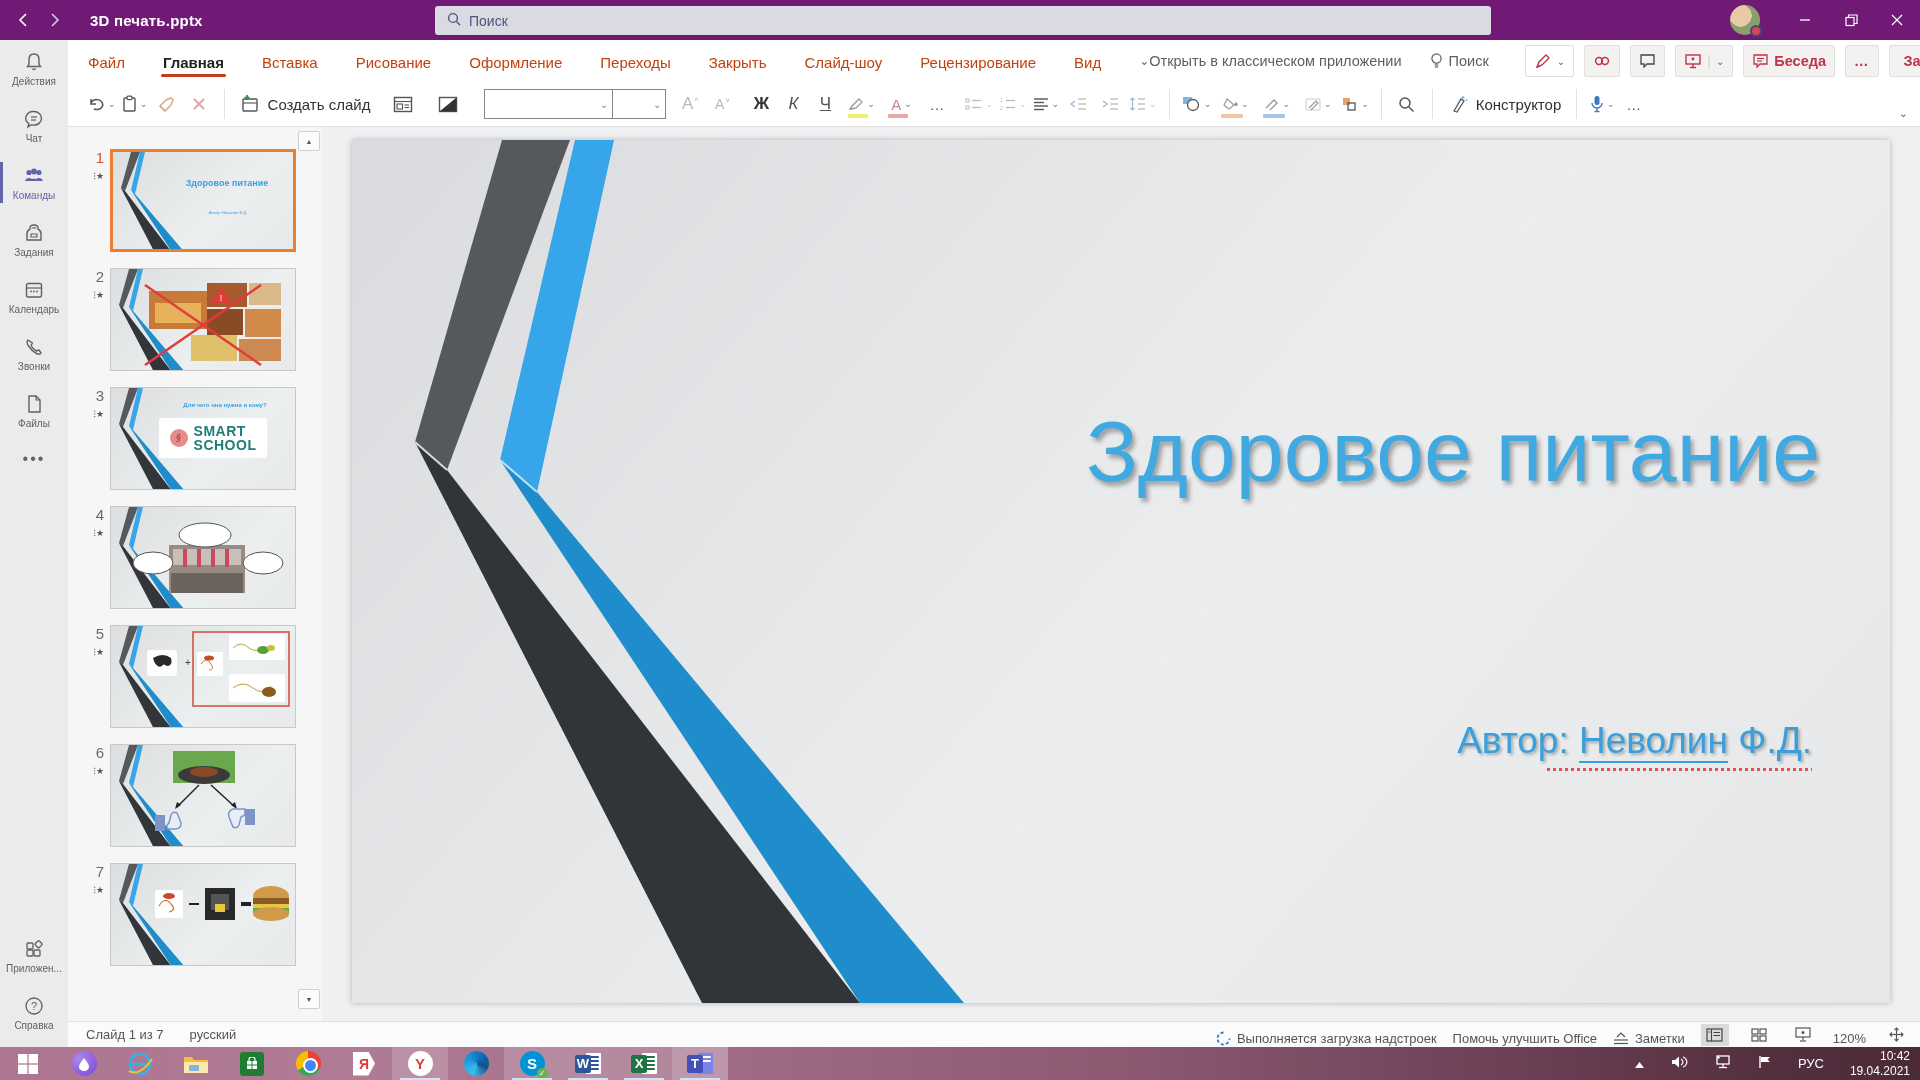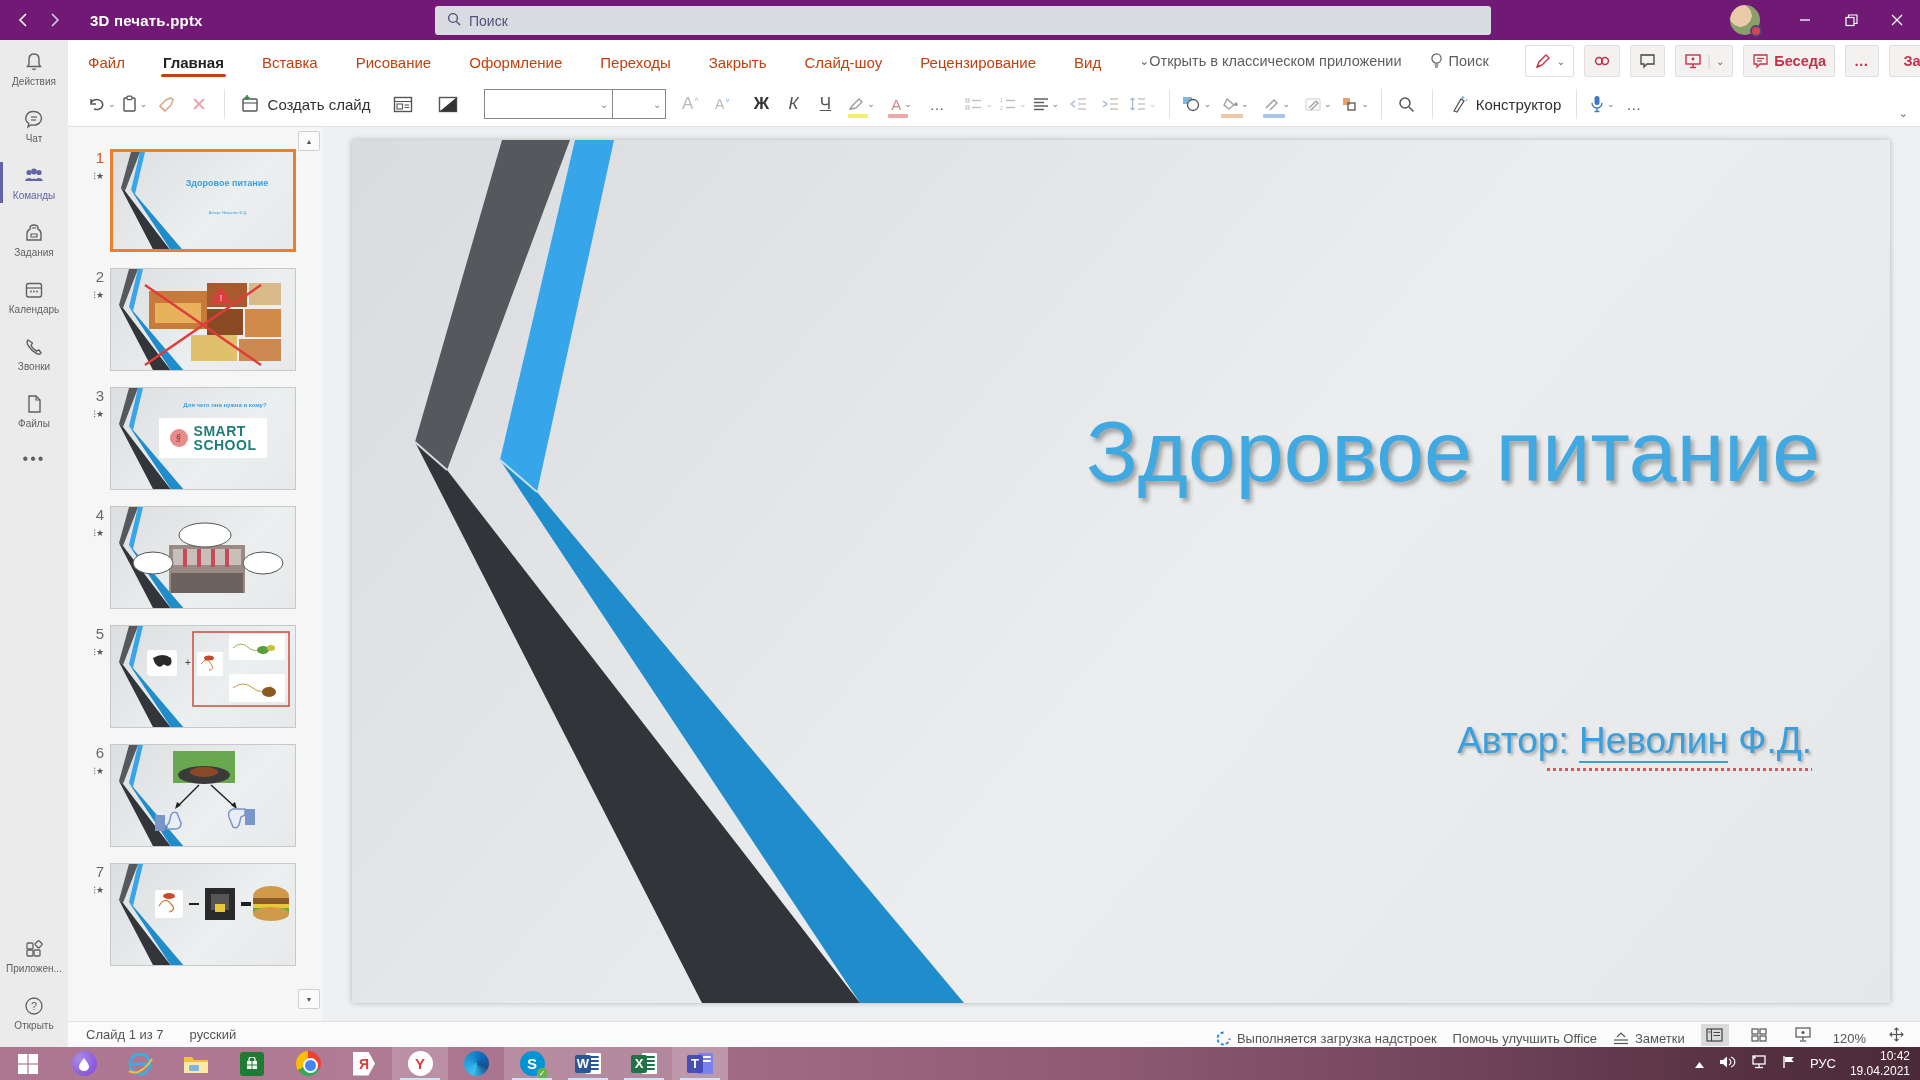--- a/index.html
+++ b/index.html
@@ -93,21 +93,21 @@
   .viewbtn { width:28px; height:22px; display:flex; align-items:center; justify-content:center; }
   .viewbtn.active { background:#dadada; }
 
   
   .taskbar { position:absolute; left:0; top:1047px; width:1920px; height:33px; background:linear-gradient(90deg,#ac7590 0%,#b07b94 18%,#a06b85 38%,#8d5a72 58%,#6e4157 78%,#54303f 92%,#4b2a37 100%); display:flex; align-items:center; }
   .tb-icons { display:flex; height:33px; }
   .taskbtn { width:56px; height:33px; display:flex; align-items:center; justify-content:center; position:relative; }
   .taskbtn.running { background:rgba(255,255,255,.18); }
   .taskbtn.running::after { content:""; position:absolute; left:8px; right:8px; bottom:0; height:2px; background:#cfe3f5; }
   .taskbtn.activeapp { background:rgba(255,255,255,.30); }
-  .tray { margin-left:auto; display:flex; align-items:center; gap:14px; color:#fff; padding-right:10px; }
+  .tray { margin-left:auto; display:flex; align-items:center; gap:26px; color:#fff; padding-right:10px; }
   .tray .lang { font-size:13px; }
   .clock { text-align:right; font-size:12px; line-height:1.25; }
 
   .appicon { width:26px; height:26px; display:flex; align-items:center; justify-content:center; }
   .tile { width:24px; height:24px; border-radius:3px; color:#fff; font-weight:bold; font-size:15px; display:flex; align-items:center; justify-content:center; }
   .circle-ico { width:25px; height:25px; border-radius:50%; display:flex; align-items:center; justify-content:center; font-weight:bold; }
   .chrome-ico { width:25px; height:25px; border-radius:50%; background:conic-gradient(#ea4335 0 33%, #4285f4 0 34%, #34a853 34% 66%, #fbbc05 66% 100%); position:relative; }
   .chrome-ico::after { content:""; position:absolute; left:7px; top:7px; width:11px; height:11px; border-radius:50%; background:#4285f4; border:2px solid #fff; }
   .edge-ico { width:25px; height:25px; border-radius:50%; background:conic-gradient(from 200deg,#35c1f1,#0d6bbd 55%,#174f87 75%,#35c1f1); }
   .skype-wrap { position:relative; }
@@ -254,21 +254,21 @@
         </span>
       <span class="lbl">Приложен...</span>
     </div>
     <div class="rail-item" style="margin-bottom:6px;">
       <span>
           <svg width="22" height="22" viewBox="0 0 22 22">
             <circle cx="11" cy="11" r="8" fill="none" stroke="#616161" stroke-width="1.3"></circle>
             <text x="11" y="15" text-anchor="middle" font-size="11" fill="#616161" font-family="Liberation Sans">?</text>
           </svg>
         </span>
-      <span class="lbl">Открыть</span>
+      <span class="lbl">Справка</span>
     </div>
   </div>
 
   <div class="tabrow">
     <div class="tabs">
       <span class="tab">Файл</span>
       <span class="tab active">Главная</span>
       <span class="tab">Вставка</span>
       <span class="tab">Рисование</span>
       <span class="tab">Оформление</span>

